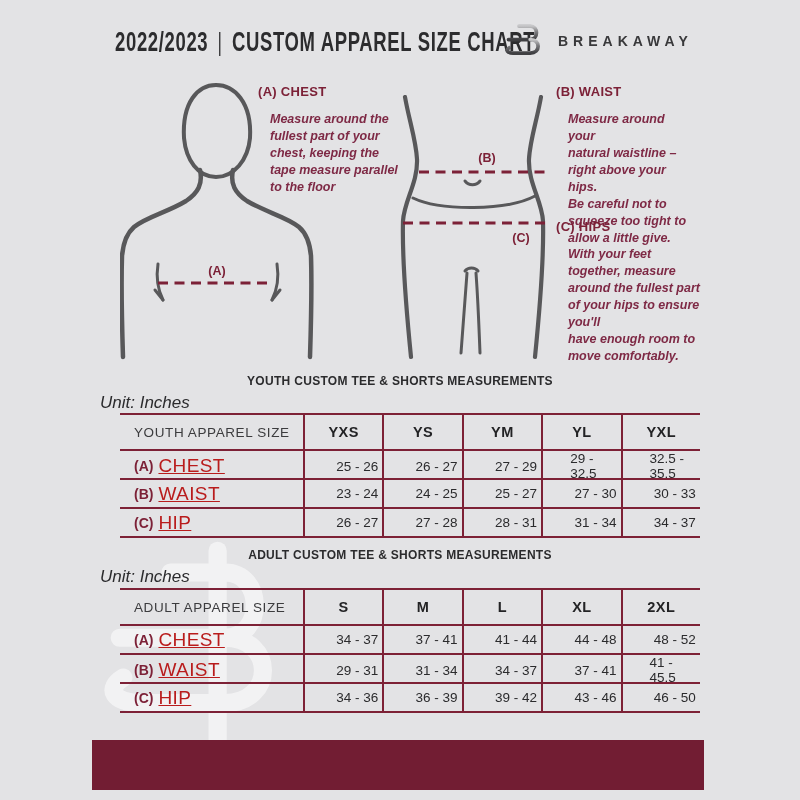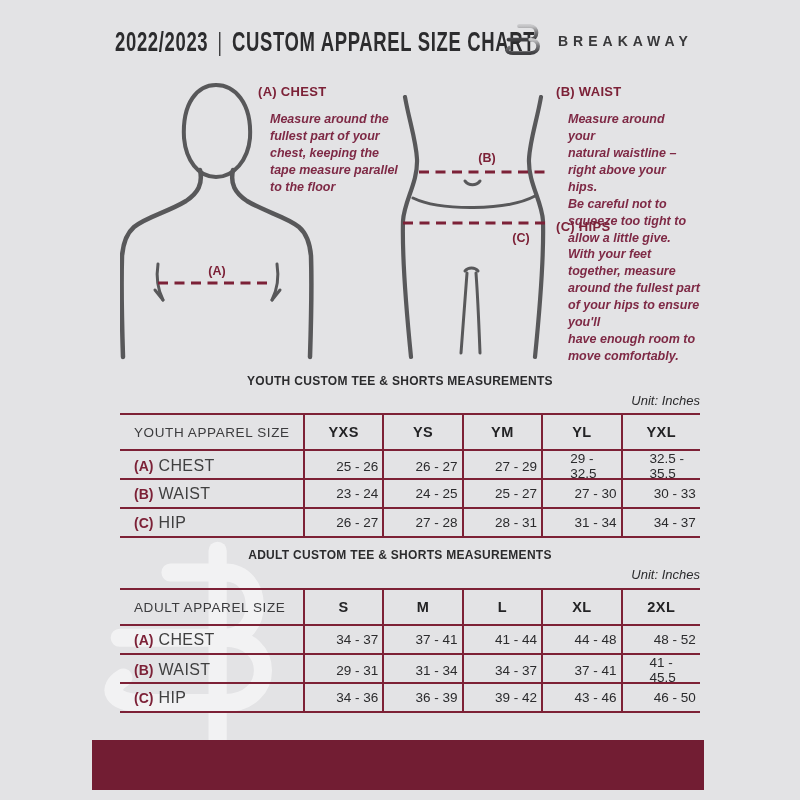--- a/index.html
+++ b/index.html
@@ -45,40 +45,40 @@
   }
   .instr-a{left:258px;top:84px;width:170px;}
   .instr-b{left:556px;top:84px;width:150px;}
   .instr-c{left:556px;top:219px;width:160px;}
   
   .sec-title{
     position:absolute;left:100px;width:600px;text-align:center;
     font-weight:bold;font-size:12px;letter-spacing:0.3px;color:#2b2b2d;
   }
   .sec-unit{
-    position:absolute;left:100px;width:600px;text-align:right;
-    font-style:italic;font-size:13px;color:#2b2b2d;
+    position:absolute;left:100px;width:600px;text-align:left;
+    font-style:italic;font-size:17px;color:#2b2b2d;
   }
   
   .tbl{position:absolute;left:120px;width:580px;border-bottom:2px solid var(--border);}
   .trow{
     display:grid;grid-template-columns:183px repeat(5,1fr);
     border-top:2px solid var(--border);box-sizing:border-box;
   }
   .trow>div{
     display:flex;align-items:center;justify-content:center;box-sizing:border-box;
   }
   .trow>div:first-child{justify-content:flex-start;padding-left:14px;}
   .trow>div+div{border-left:2px solid var(--border);}
   .trow.hd{height:36px;}
   .trow.dr{height:29px;}
   .size-header{font-size:13.5px;letter-spacing:0.6px;color:#3c3c3e;}
   .size-cell{font-weight:bold;font-size:14.5px;color:#232325;letter-spacing:0.5px;}
   .mlabel .pfx{color:var(--maroon);font-weight:bold;font-size:14px;margin-right:5px;}
-  .mlabel .lbl{font-size:16px;color:#404040;letter-spacing:0.4px;}
+  .mlabel .lbl{font-size:19px;color:#b91c1c;letter-spacing:0.4px;text-decoration:underline;}
   .val{font-size:13.5px;color:#2b2b2d;padding-left:27px;}
   
   .watermark{position:absolute;left:98px;top:536px;width:232px;height:218px;opacity:0.55;}
   .footer-bar{
     position:absolute;left:92px;top:740px;width:612px;height:50px;background:var(--bar);
   }
 </style>
 </head>
 <body>
 

